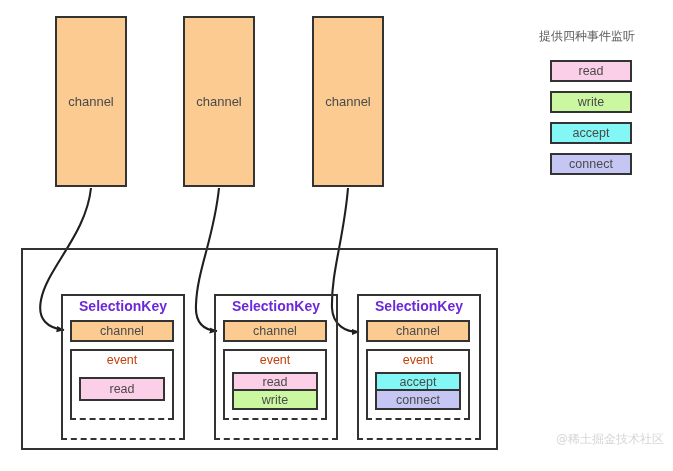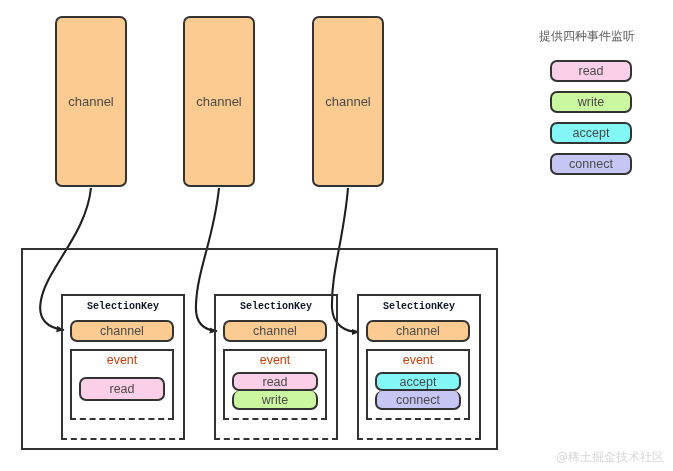--- a/index.html
+++ b/index.html
@@ -8,21 +8,21 @@
     background:#ffffff;
     font-family:"Liberation Sans","DejaVu Sans",sans-serif;
     color:#3a3a3a;
     overflow:hidden;
     position:relative;
   }
   #stage{position:absolute;left:0;top:0;width:673px;height:471px;}
 
   
   .abs{position:absolute;box-sizing:border-box;}
-  .ctr{display:flex;align-items:center;justify-content:center;border-radius:7px;}
+  .ctr{display:flex;align-items:center;justify-content:center;}
 
   
   .channel-col{
     background:#fbcb92;
     border:2px solid #333333;
     color:#4a4a4a;
     font-size:13px;
   }
 
   
@@ -43,24 +43,23 @@
     border-bottom:none;
     background:transparent;
   }
   .skey-dashbottom{
     border-bottom:2px dashed #333333;
     border-left:2px solid #333333;
     border-right:2px solid #333333;
     box-sizing:border-box;
   }
   .skey-title{
-    font-size:10px;
+    font-size:14px;
     font-weight:bold;
-    color:#0f172a;
-    font-family:Liberation Mono, monospace;
+    color:#6d28d9;
   }
   .chan-slot{
     background:#fbcb92;
     border:2px solid #333333;
     font-size:12.5px;
     color:#4a4a4a;
   }
   .event-box{
     border:2px solid #333333;
     border-bottom:none;
@@ -191,15 +190,15 @@
   <div class="abs ctr legend-chip" style="left:550px;top:91px;width:82px;height:22px;background:#ccf7a1;">
     <span>write</span>
   </div>
   <div class="abs ctr legend-chip" style="left:550px;top:122px;width:82px;height:22px;background:#83f6f6;">
     <span>accept</span>
   </div>
   <div class="abs ctr legend-chip" style="left:550px;top:153px;width:82px;height:22px;background:#c6c6f5;">
     <span>connect</span>
   </div>
 
-  <div class="abs watermark" style="left:556px;top:449px;">@稀土掘金技术社区</div>
+  <div class="abs watermark" style="left:556px;top:431px;">@稀土掘金技术社区</div>
 
 </div>
 
 </body></html>

